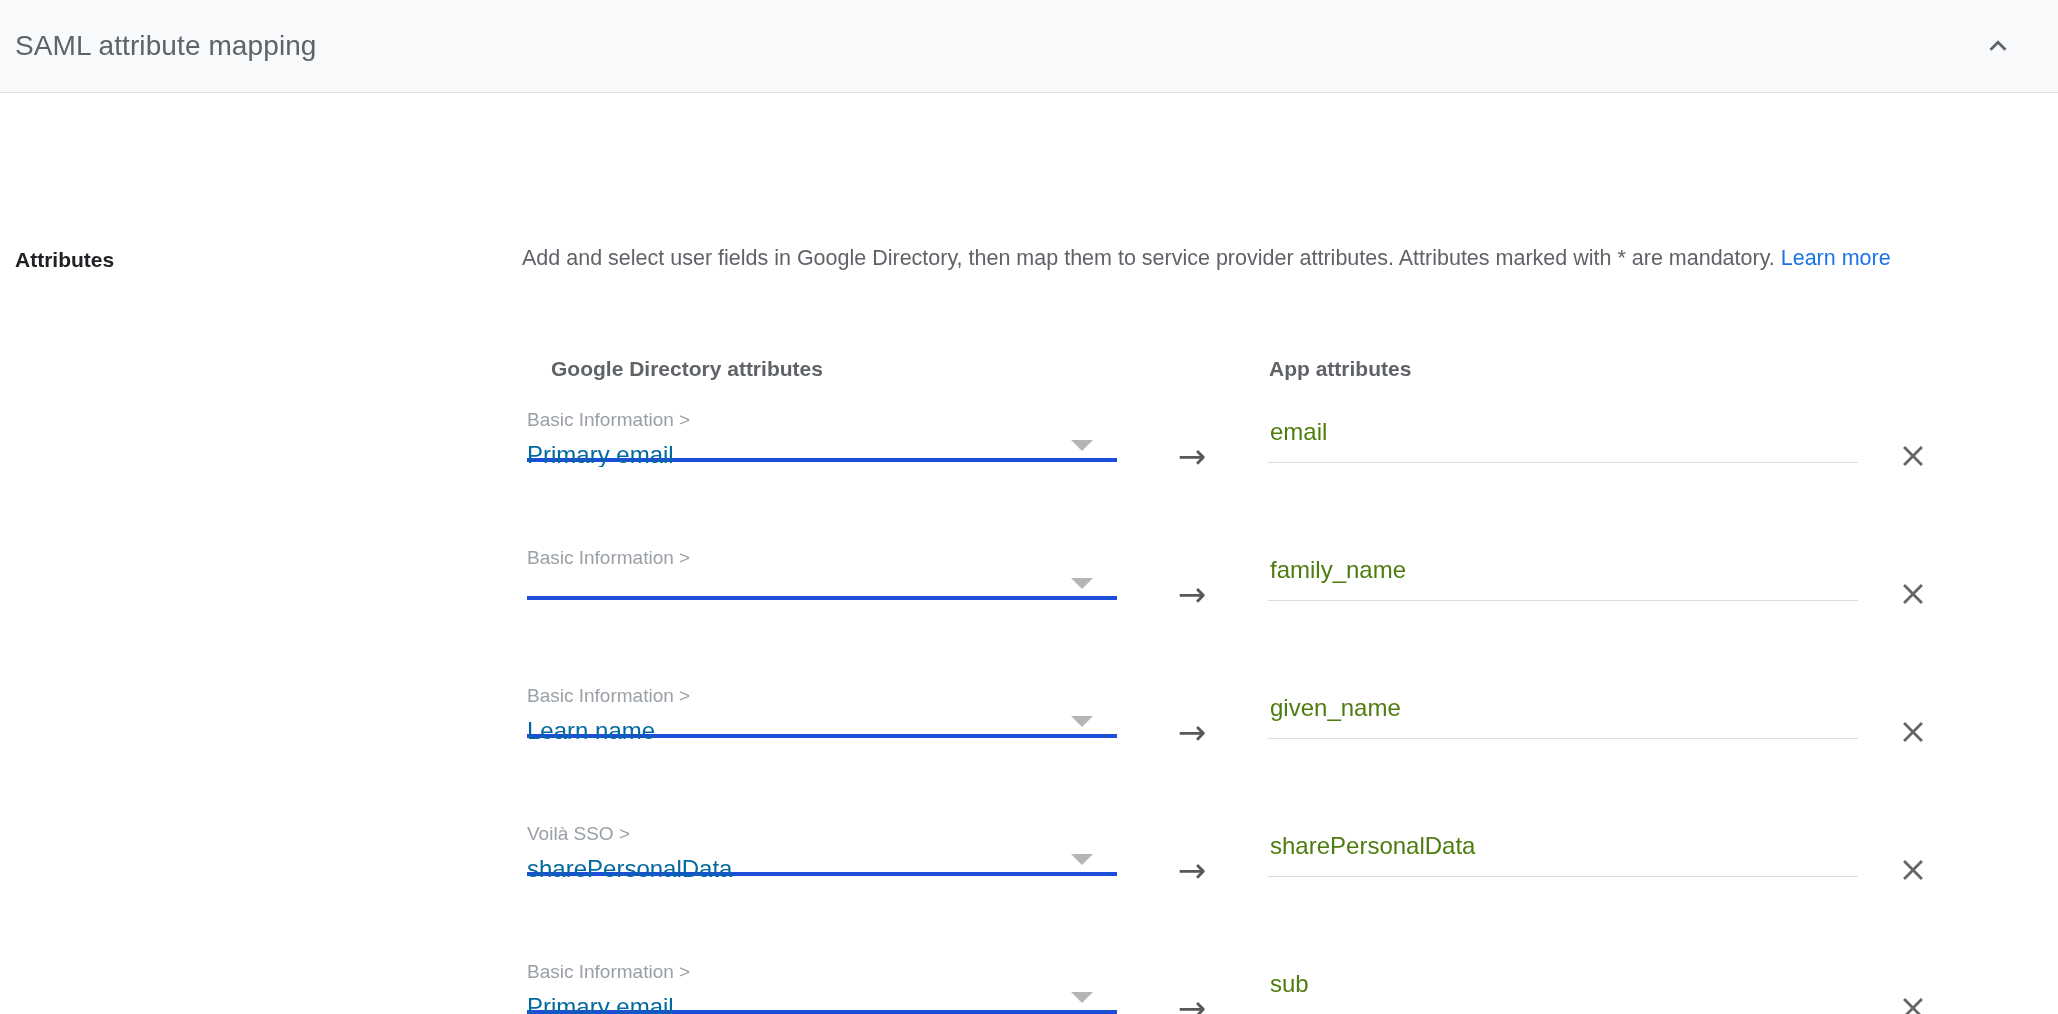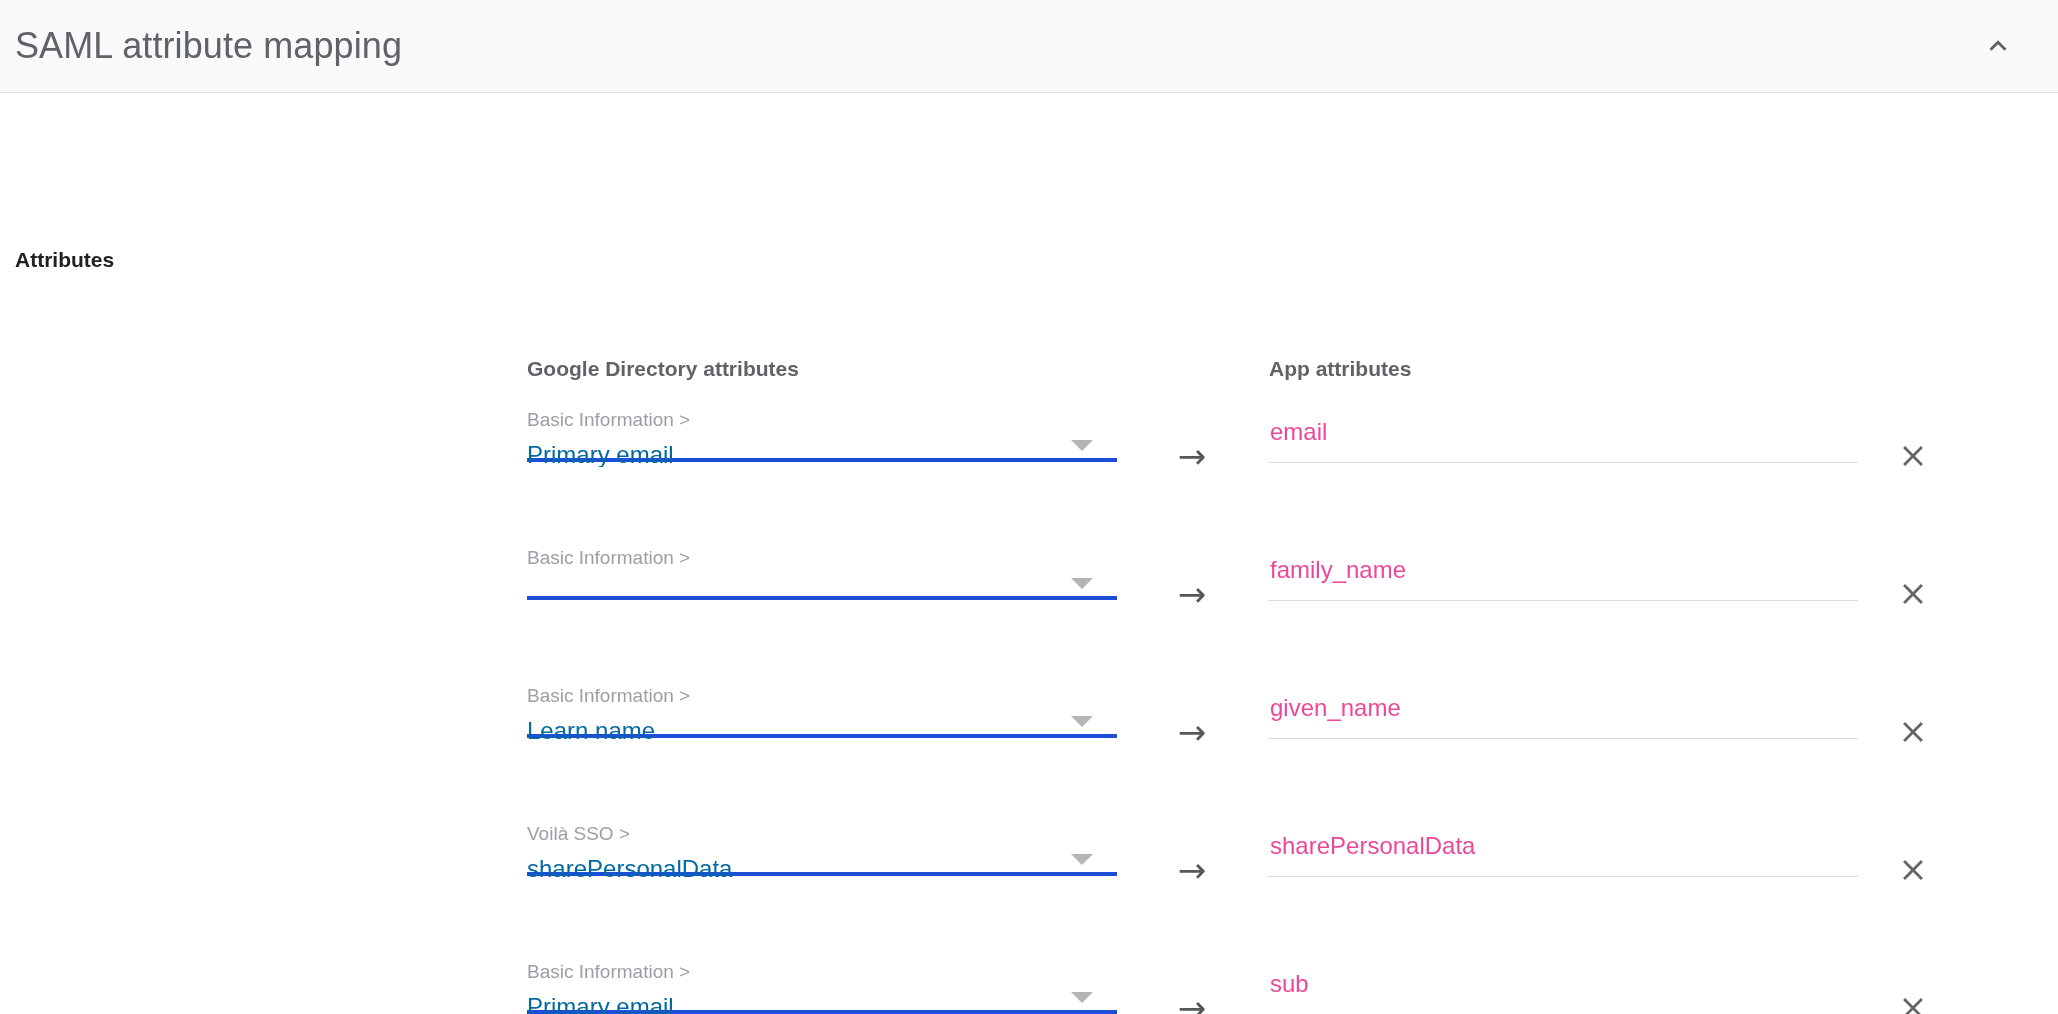--- a/index.html
+++ b/index.html
@@ -21,21 +21,21 @@
   
   .card-header {
     position: relative;
     height: 93px;
     background: #f8f9fa;
     border-bottom: 1px solid #e0e0e0;
     display: flex;
     align-items: center;
   }
   .card-title {
-    font-size: 36px;
+    font-size: 28px;
     font-weight: 400;
     color: #5f6368;
     letter-spacing: 0.1px;
     padding-left: 15px;
     line-height: 1;
   }
   .collapse-btn {
     position: absolute;
     right: 36px;
     top: 50%;
@@ -89,21 +89,21 @@
 
   
   .col-heading {
     position: absolute;
     font-size: 21px;
     font-weight: 700;
     color: #5f6368;
     white-space: nowrap;
     line-height: 1;
   }
-  .col-heading.google { left: 527px; top: 265px; }
+  .col-heading.google { left: 551px; top: 265px; }
   .col-heading.app    { left: 1269px; top: 265px; text-align: right; }
 
   
   .rows {
     position: absolute;
     left: 0;
     top: 310px;
     width: 100%;
   }
   .map-row {
@@ -168,21 +168,21 @@
     position: absolute;
     left: 1268px;
     top: 8px;
     width: 590px;
     height: 52px;
     border: none;
     border-bottom: 1px solid #dadce0;
     background: transparent;
     font-family: "Liberation Sans", "DejaVu Sans", sans-serif;
     font-size: 24px;
-    color: #ec4899;
+    color: #4d7c0f;
     padding: 0 2px 10px 2px;
     outline: none;
   }
   .app-field::placeholder { color: #9aa0a6; }
 
   
   .remove-btn {
     position: absolute;
     left: 1886px;
     top: 26px;
@@ -209,20 +209,23 @@
         <path d="M7.4 15.4 12 10.8l4.6 4.6 1.4-1.4-6-6-6 6z" fill="#5f6368"></path>
       </svg>
     </span>
   </button>
 </div>
 
 <div class="card-body">
 
   <div class="section-label">Attributes</div>
 
+  <div class="description">
+    <span>Add and select user fields in Google Directory, then map them to service provider attributes. Attributes marked with * are mandatory. </span><a class="learn-more" href="#">Learn more</a>
+  </div>
 
   <div class="col-heading google">Google Directory attributes</div>
   <div class="col-heading app">App attributes</div>
 
   <div class="rows">
 
     <div class="map-row">
       <div class="gd-select">
         <div class="gd-category">Basic Information &gt;</div>
         <div class="gd-value">Primary email</div>

